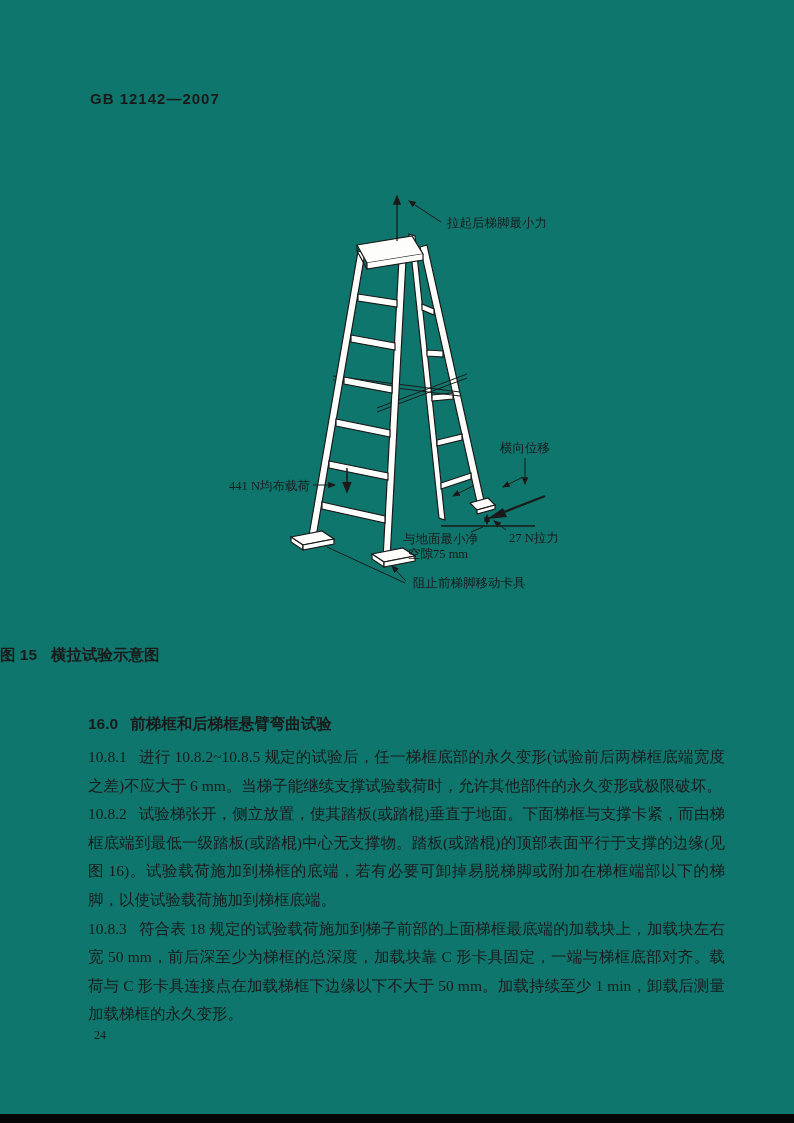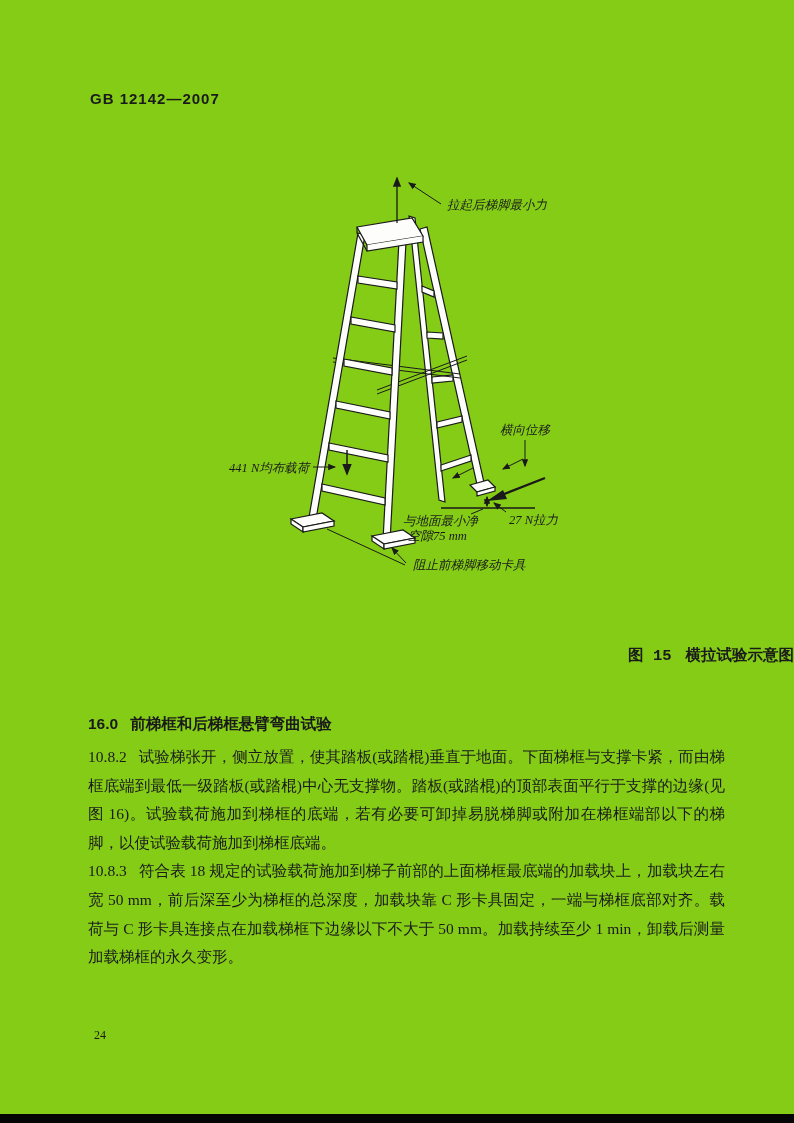--- a/index.html
+++ b/index.html
@@ -1,22 +1,22 @@
 <!DOCTYPE html>
 <html><head>
 <meta charset="utf-8">
 <style>
   * { margin:0; padding:0; box-sizing:border-box; }
   html,body { width:794px; height:1123px; }
   body { background:#fdfdfb; font-family:"Liberation Serif","DejaVu Serif",serif; color:#1a1a1a; position:relative; overflow:hidden; }
-  .page { position:absolute; inset:0; background:#84cc16; }
+  .page { position:absolute; inset:0; background:#0f766e; }
   .header { position:absolute; left:90px; top:90px; font-family:"Liberation Sans","DejaVu Sans",sans-serif; font-weight:bold; font-size:15px; letter-spacing:1px; }
-  .figure-wrap { position:absolute; left:225px; top:156px; width:430px; height:435px;font-style:italic; }
+  .figure-wrap { position:absolute; left:225px; top:174px; width:430px; height:435px; }
   svg text { font-family:"Liberation Serif","DejaVu Serif",serif; font-size:12.5px; fill:#1a1a1a; }
-  .caption { position:absolute; left:0; right:0; top:645px; text-align:right; font-family:Liberation Mono, monospace; font-weight:bold; font-size:15.5px;margin-left:30px; }
+  .caption { position:absolute; left:0; right:0; top:645px; text-align:left; font-family:Liberation Sans, sans-serif; font-weight:bold; font-size:15.5px; }
   .caption .cap-gap { margin-left:14px; }
   .textblock { position:absolute; left:88px; top:712px; width:637px; }
   .sec { font-family:"Liberation Sans","DejaVu Sans",sans-serif; font-weight:bold; font-size:15.5px; margin-bottom:7px; line-height:24px; }
   .sec .gap { margin-left:12px; }
   .para { font-size:15.5px; line-height:28.6px; text-align:justify; text-justify:inter-character; }
   .para .pnum { margin-right:12px; }
   .pagenum { position:absolute; left:94px; top:1028px; font-size:12px; }
   .scanbar { position:absolute; left:0; top:1114px; width:100%; height:9px; background:#050505; }
 </style>
 </head>
@@ -124,20 +124,23 @@
 
   <div class="caption">
     <span>图 15</span><span class="cap-gap">横拉试验示意图</span>
   </div>
 
   <div class="textblock">
     <div class="sec">
       <span>16.0</span><span class="gap">前梯框和后梯框悬臂弯曲试验</span>
     </div>
     <p class="para">
+      <span class="pnum">10.8.1</span><span>进行 10.8.2~10.8.5 规定的试验后，任一梯框底部的永久变形(试验前后两梯框底端宽度之差)不应大于 6 mm。当梯子能继续支撑试验载荷时，允许其他部件的永久变形或极限破坏。</span>
+    </p>
+    <p class="para">
       <span class="pnum">10.8.2</span><span>试验梯张开，侧立放置，使其踏板(或踏棍)垂直于地面。下面梯框与支撑卡紧，而由梯框底端到最低一级踏板(或踏棍)中心无支撑物。踏板(或踏棍)的顶部表面平行于支撑的边缘(见图 16)。试验载荷施加到梯框的底端，若有必要可卸掉易脱梯脚或附加在梯框端部以下的梯脚，以使试验载荷施加到梯框底端。</span>
     </p>
     <p class="para">
       <span class="pnum">10.8.3</span><span>符合表 18 规定的试验载荷施加到梯子前部的上面梯框最底端的加载块上，加载块左右宽 50 mm，前后深至少为梯框的总深度，加载块靠 C 形卡具固定，一端与梯框底部对齐。载荷与 C 形卡具连接点在加载梯框下边缘以下不大于 50 mm。加载持续至少 1 min，卸载后测量加载梯框的永久变形。</span>
     </p>
   </div>
 
   <div class="pagenum">24</div>
 
   <div class="scanbar"></div>

